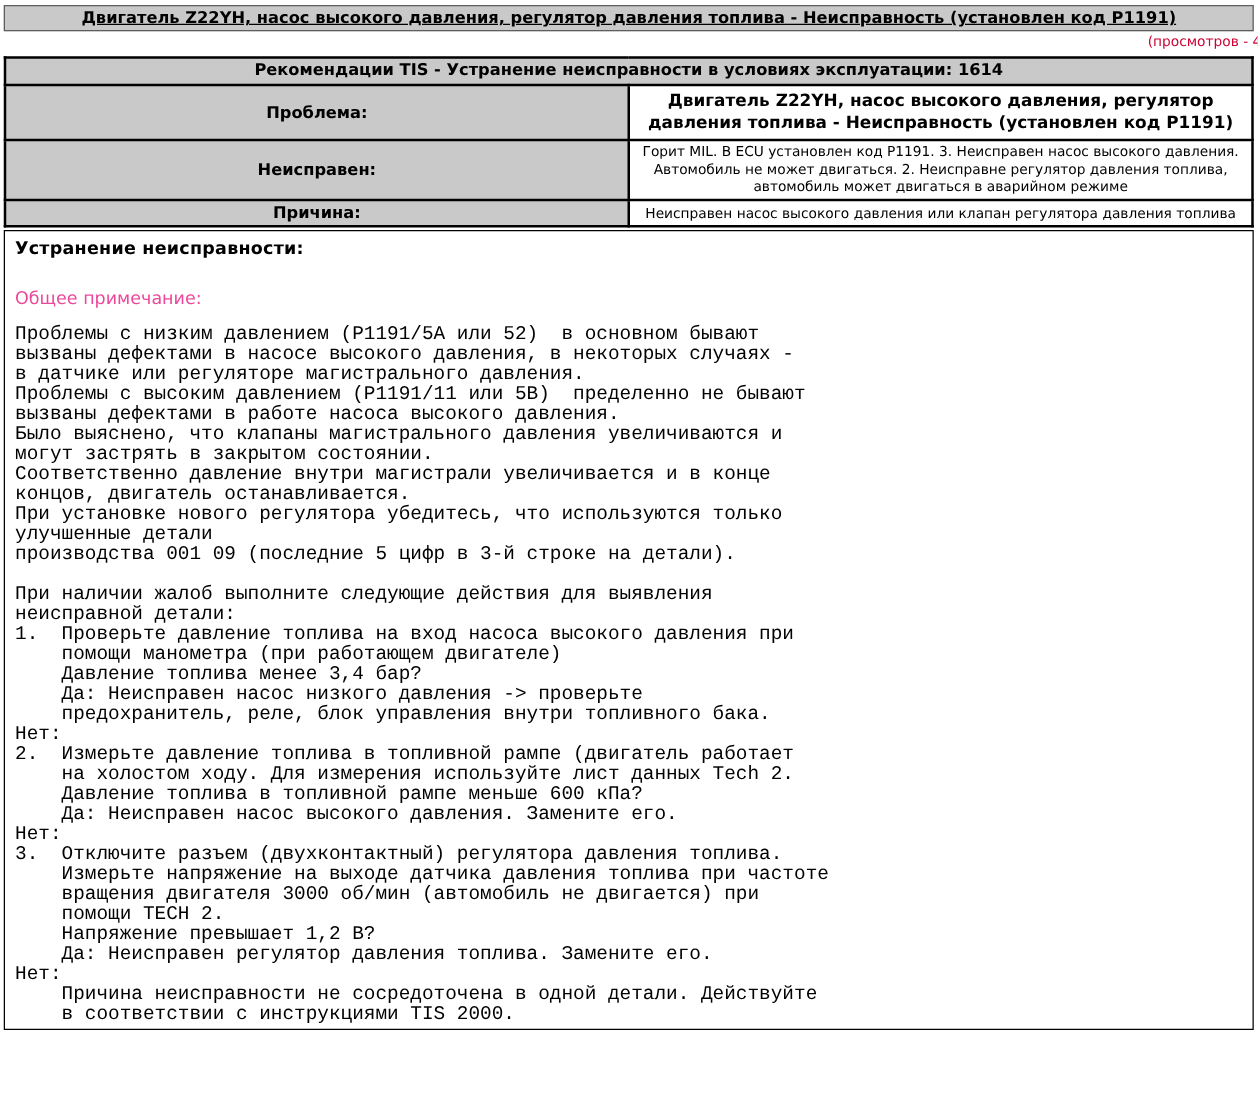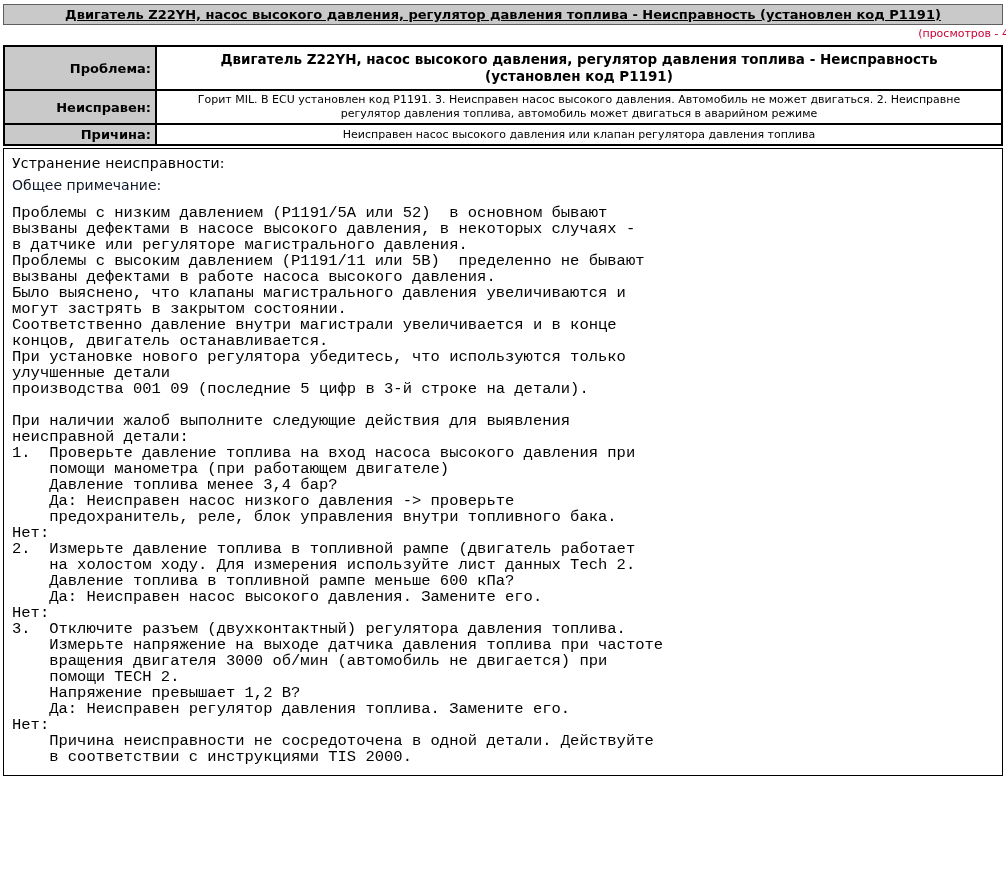--- a/index.html
+++ b/index.html
@@ -56,21 +56,21 @@
     background: #c9c9c9;
     font-weight: bold;
     font-size: 13px;
     text-align: center;
     padding: 2px 4px 3px 4px;
   }
   td.lbl {
     background: #c9c9c9;
     font-weight: bold;
     font-size: 13px;
-    text-align: right;
+    text-align: center;
     width: 152px;
     padding: 2px 4px;
   }
   td.val {
     background: #fff;
     font-size: 11px;
     text-align: center;
     padding: 2px 10px;
     height: 18px;
     line-height: 14px;
@@ -85,27 +85,27 @@
   
   .bodybox {
     margin: 2px 3px 0 3px;
     border: 1px solid #000;
     min-height: 628px;
     padding: 6px 8px 4px 8px;
     background: #fff;
   }
   .section-heading {
     font-size: 14px;
-    font-weight: normal;
+    font-weight: bold;
     letter-spacing: 0.2px;
   }
   .general-note {
     font-size: 14px;
-    margin-top: 6px;
-    color: #0f172a;
+    margin-top: 24px;
+    color: #ec4899;
   }
   pre.troubleshooting {
     font-family: "Liberation Mono", "DejaVu Sans Mono", monospace;
     font-size: 15.5px;
     line-height: 16px;
     margin-top: 12px;
     color: #000;
     white-space: pre;
   }
 </style>
@@ -115,20 +115,23 @@
 <div class="titlebar">
   <span class="title-link">Двигатель Z22YH, насос высокого давления, регулятор давления топлива - Неисправность (установлен код P1191)</span>
 </div>
 
 <div class="views-line">
   <span>(просмотров - 4</span>
 </div>
 
 <table class="tis">
   <tbody>
+    <tr>
+      <td class="table-header" colspan="2">Рекомендации TIS - Устранение неисправности в условиях эксплуатации: 1614</td>
+    </tr>
     <tr class="row-problem">
       <td class="lbl">Проблема:</td>
       <td class="val">Двигатель Z22YH, насос высокого давления, регулятор давления топлива - Неисправность (установлен код P1191)</td>
     </tr>
     <tr>
       <td class="lbl">Неисправен:</td>
       <td class="val">Горит MIL. В ECU установлен код P1191. 3. Неисправен насос высокого давления. Автомобиль не может двигаться. 2. Неисправне регулятор давления топлива, автомобиль может двигаться в аварийном режиме</td>
     </tr>
     <tr>
       <td class="lbl">Причина:</td>

